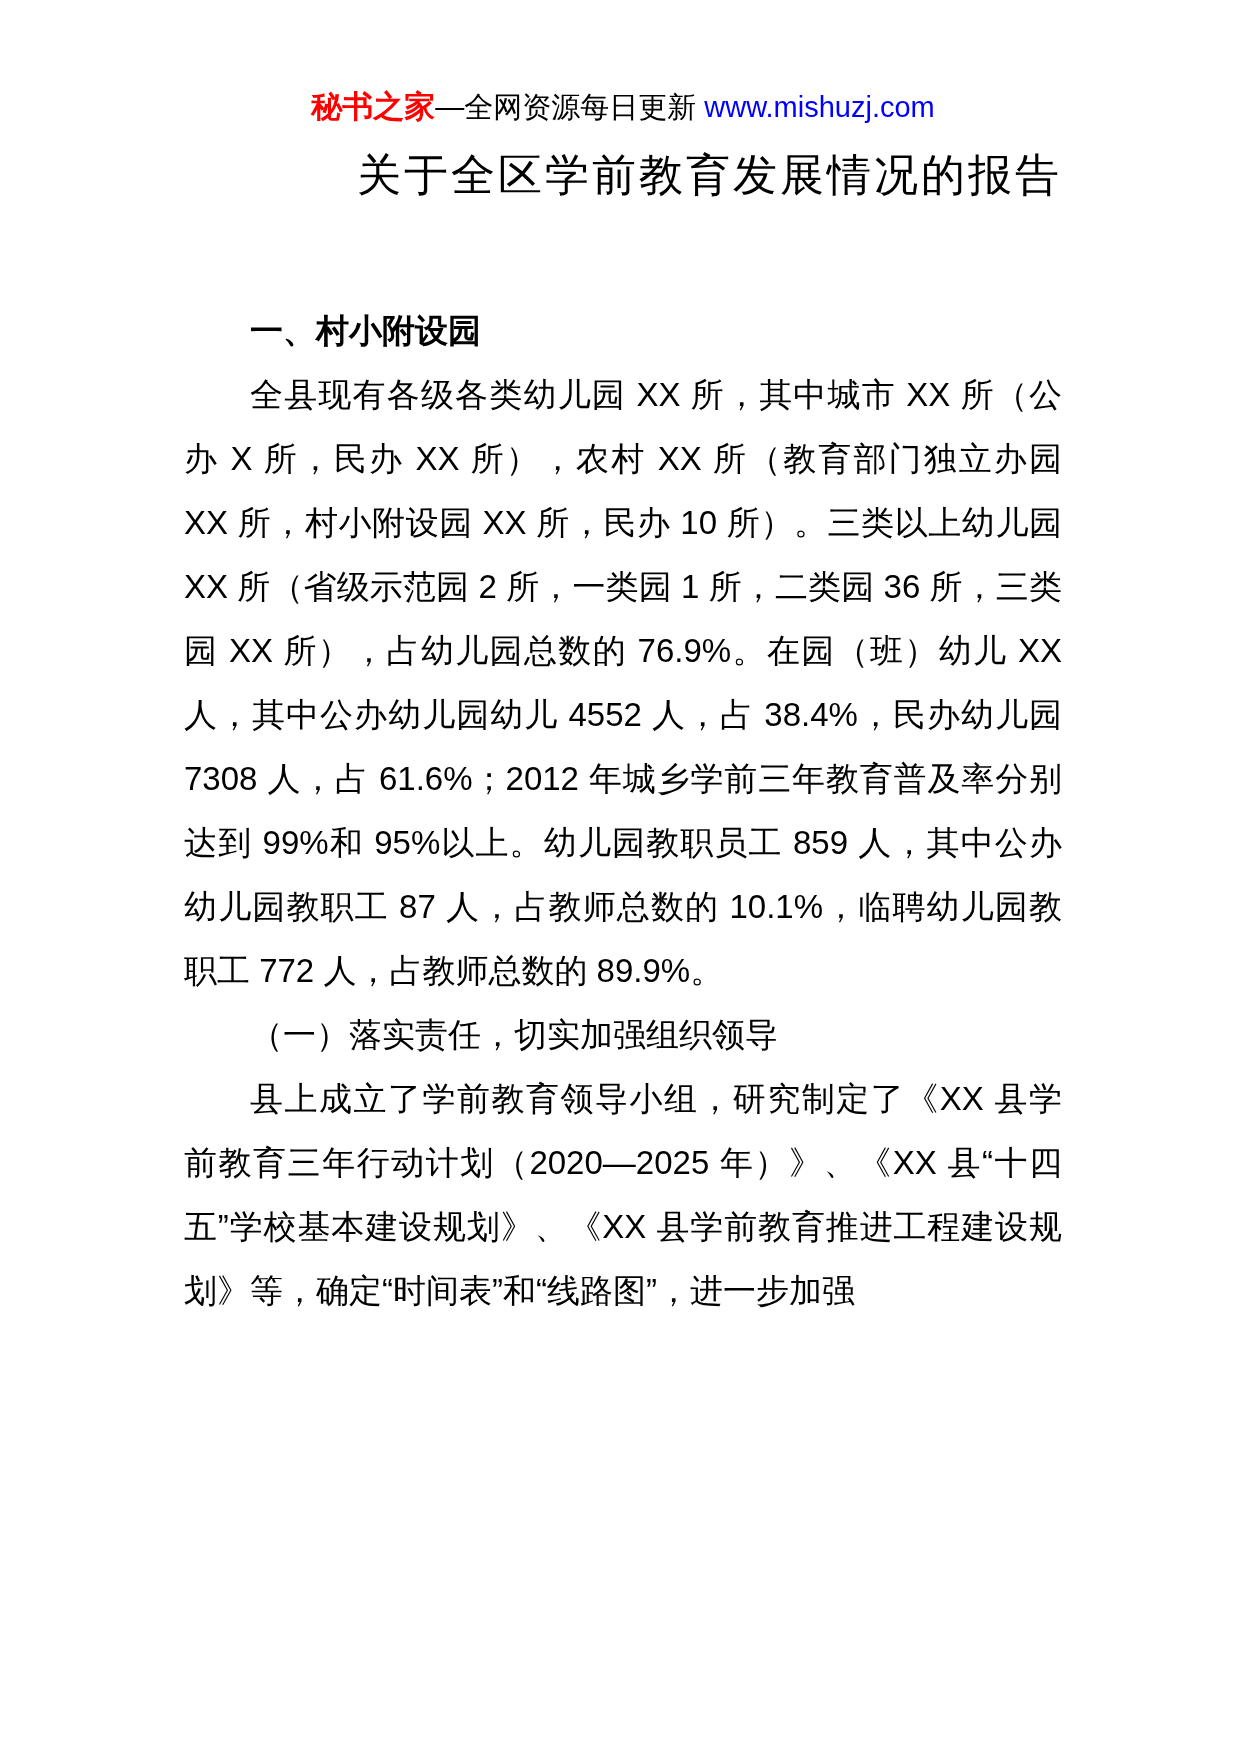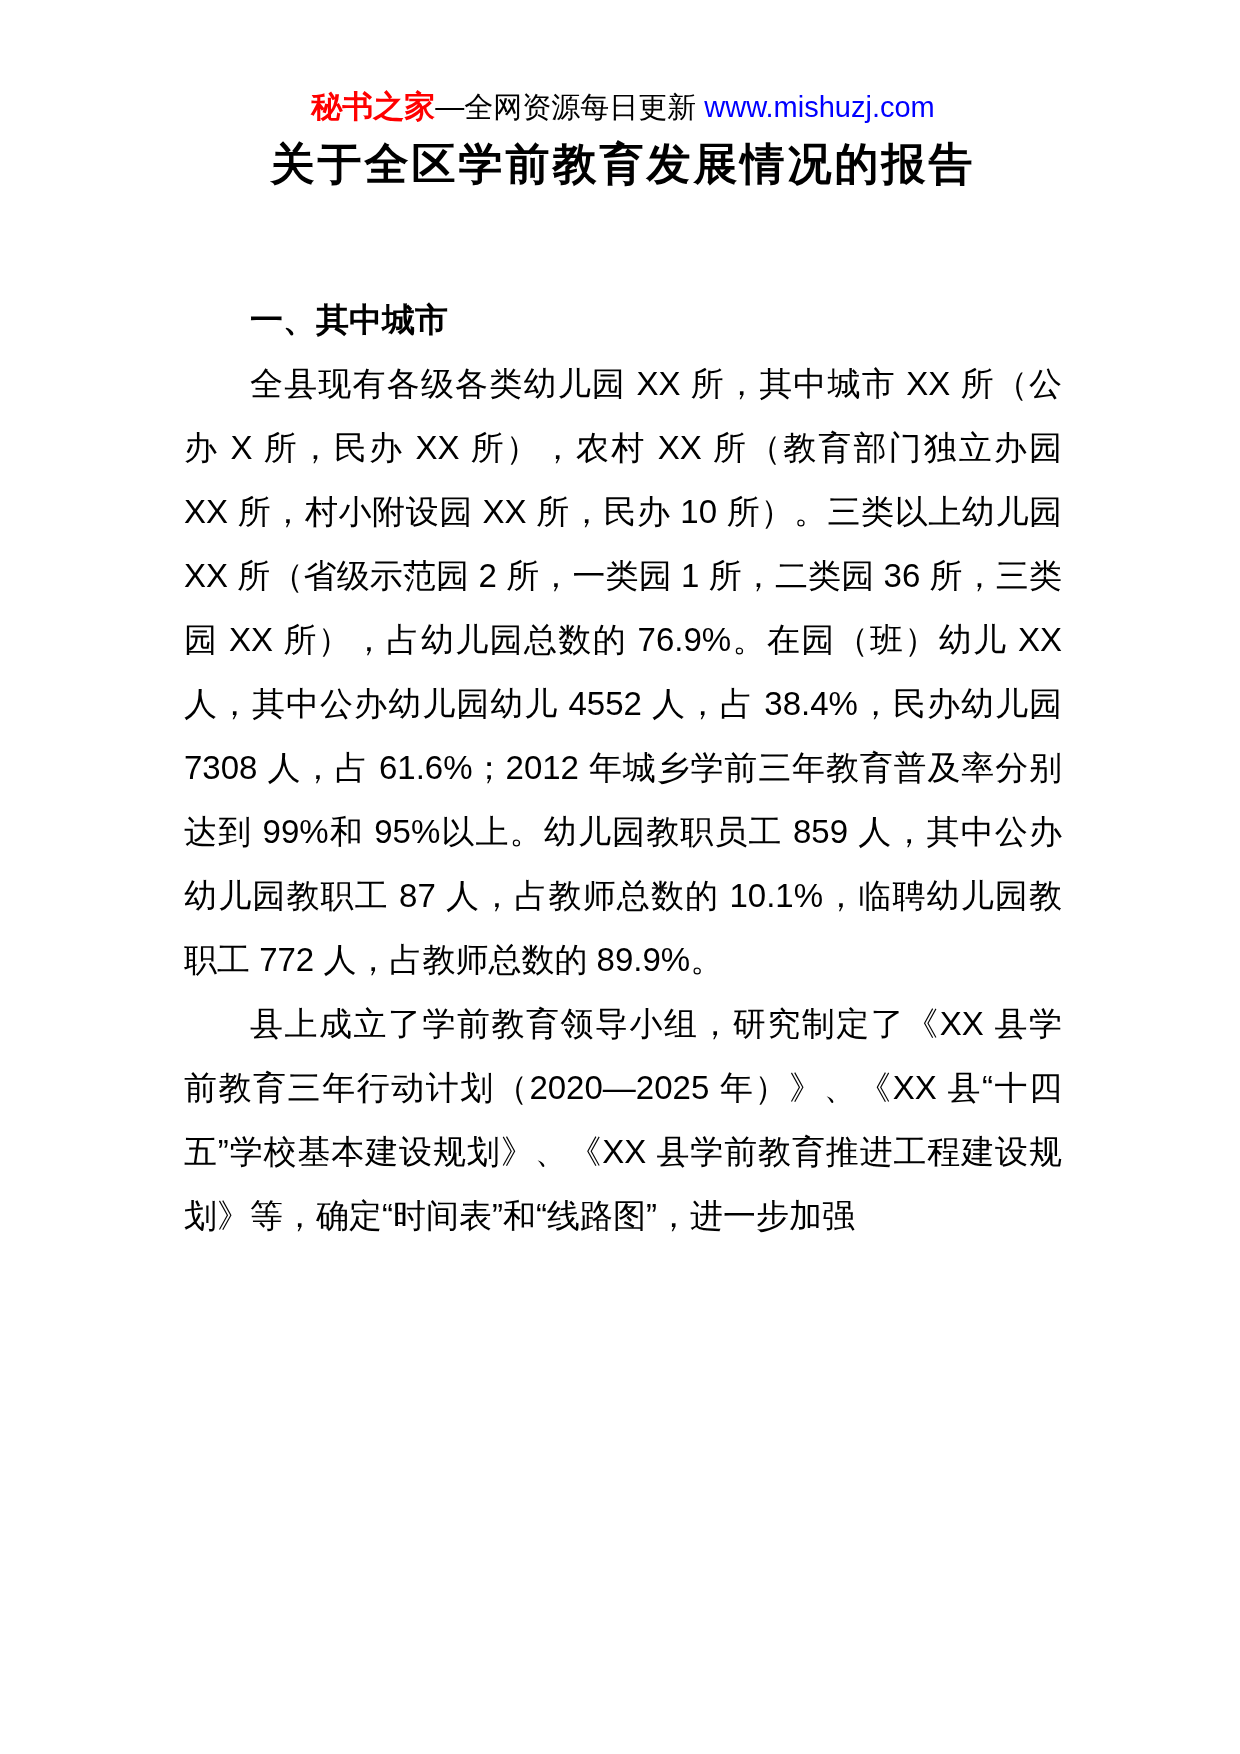--- a/index.html
+++ b/index.html
@@ -30,25 +30,25 @@
     font-weight: bold;
     font-size: 31px;
   }
   .tagline {
     color: #000000;
   }
   .site-url {
     color: #0000FF;
   }
   .doc-title {
-    margin: 8px 0 0 0;
-    text-align: center;
+    margin: 19px 0 0 0;
+    text-align: right;
     font-size: 44px;
     line-height: 56px;
-    font-weight: bold;
+    font-weight: normal;
     letter-spacing: 3px;
     white-space: nowrap;
   }
   .doc-body {
     margin-top: 96px;
     font-size: 33px;
     line-height: 64px;
   }
   .para {
     margin: 0;
@@ -68,18 +68,19 @@
 
 <div class="page">
 
   <div class="header-line">
     <span class="site-name">秘书之家</span><span class="tagline">—全网资源每日更新 </span><span class="site-url">www.mishuzj.com</span>
   </div>
 
   <h1 class="doc-title">关于全区学前教育发展情况的报告</h1>
 
   <div class="doc-body">
-    <p class="para heading">一、其中城市</p>
+    <p class="para heading">一、村小附设园</p>
     <p class="para">全县现有各级各类幼儿园 XX 所，其中城市 XX 所（公办 X 所，民办 XX 所），农村 XX 所（教育部门独立办园 XX 所，村小附设园 XX 所，民办 10 所）。三类以上幼儿园 XX 所（省级示范园 2 所，一类园 1 所，二类园 36 所，三类园 XX 所），占幼儿园总数的 76.9%。在园（班）幼儿 XX 人，其中公办幼儿园幼儿 4552 人，占 38.4%，民办幼儿园 7308 人，占 61.6%；2012 年城乡学前三年教育普及率分别达到 99%和 95%以上。幼儿园教职员工 859 人，其中公办幼儿园教职工 87 人，占教师总数的 10.1%，临聘幼儿园教职工 772 人，占教师总数的 89.9%。</p>
+    <p class="para">（一）落实责任，切实加强组织领导</p>
     <p class="para">县上成立了学前教育领导小组，研究制定了《XX 县学前教育三年行动计划（2020—2025 年）》、《XX 县“十四五”学校基本建设规划》、《XX 县学前教育推进工程建设规划》等，确定“时间表”和“线路图”，进一步加强</p>
   </div>
 
 </div>
 
 </body></html>

